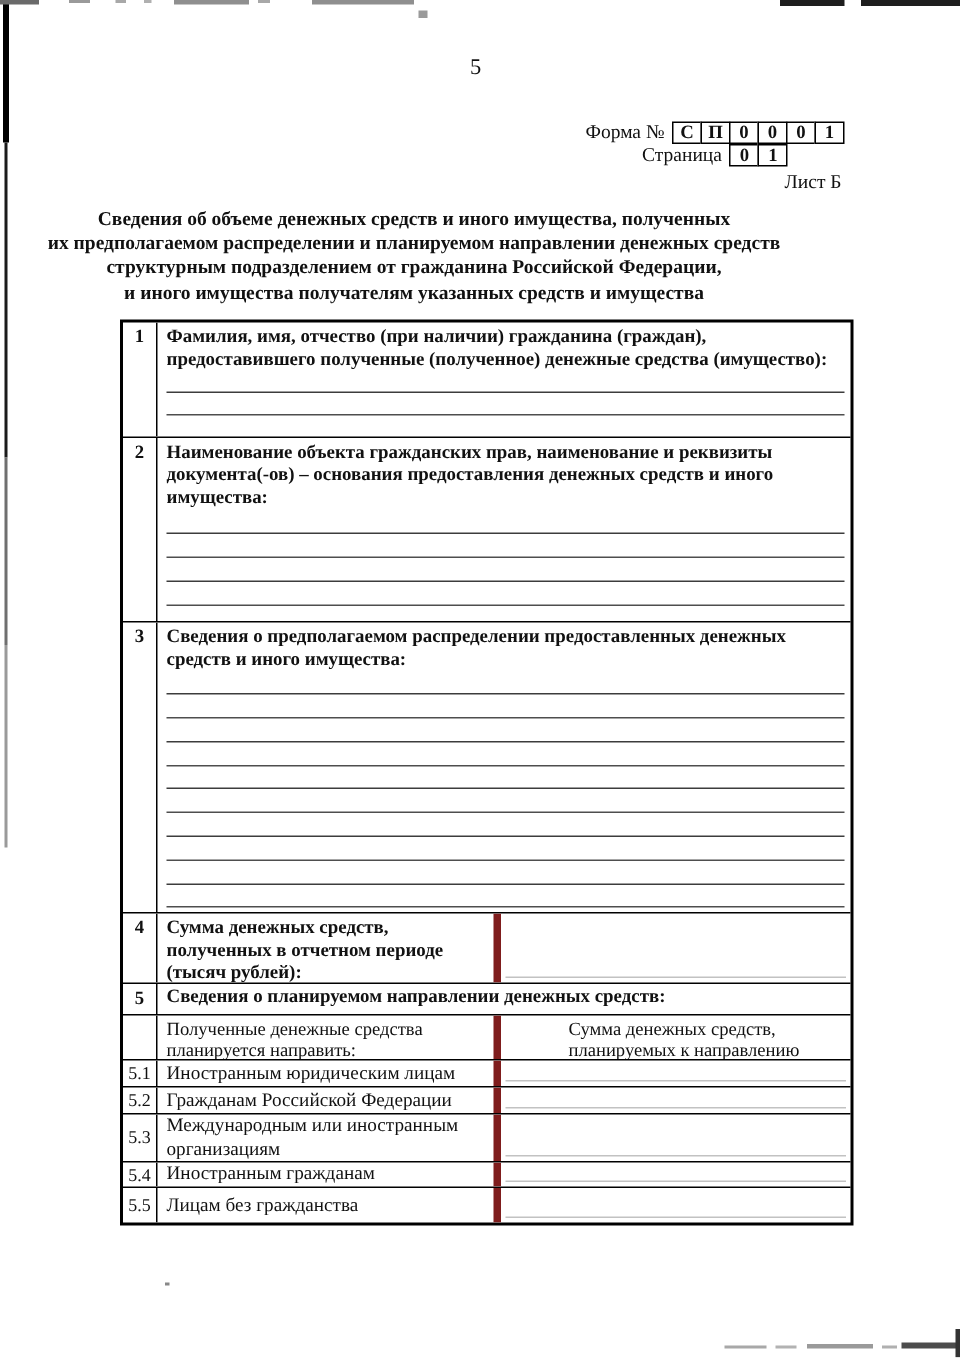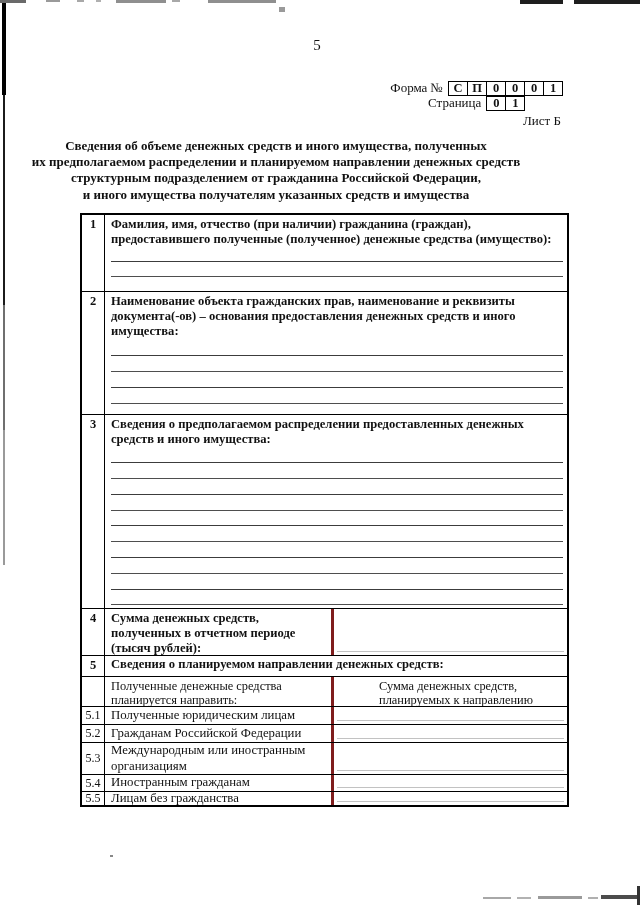--- a/index.html
+++ b/index.html
@@ -36,21 +36,21 @@
   .num{flex:0 0 23px;width:23px;border-right:1px solid #000;box-sizing:border-box;
        text-align:center;font-size:12.5px;padding-top:2px;}
   .num.b{font-weight:bold;}
   .cell{flex:1;padding:2px 4px 0 6px;box-sizing:border-box;position:relative;overflow:hidden;}
   .hdr{font-weight:bold;font-size:12.6px;line-height:15.2px;}
   .wl{border-bottom:1px solid #3c3c3c;}
   .wl:nth-child(odd){border-color:#4e4e4e;}
   .r1 .wl{height:14px;}
   .r2 .wl{height:15px;}
   .r3 .wl{height:14.8px;}
-  .lcell{flex:0 0 229px;width:229px;border-right:3px solid #7f1d1d;box-sizing:border-box;
+  .lcell{flex:0 0 229px;width:229px;border-right:5px solid #7f1d1d;box-sizing:border-box;
          padding:2px 4px 0 6px;overflow:hidden;}
   .rcell{flex:1;position:relative;}
   .ghost{position:absolute;left:3px;right:3px;bottom:3px;border-bottom:1px solid #c2c2c2;}
   .sub .lcell,.sub .rcell{font-size:12.4px;line-height:14.4px;font-weight:normal;}
   .sub .rcell{padding:2px 2px 0 5px;box-sizing:border-box;margin-left:40px;}
   .item .num{font-weight:normal;font-size:12px;display:flex;align-items:center;
              justify-content:center;padding-top:0;text-align:center;}
   .item .lcell{display:flex;align-items:center;font-size:12.8px;line-height:15.2px;
                padding-top:0;padding-bottom:0;}
 </style>
@@ -169,21 +169,21 @@
     </div>
 
     <div class="trow sub" style="height:30px;">
       <div class="num"></div>
       <div class="lcell">Полученные денежные средства планируется направить:</div>
       <div class="rcell">Сумма денежных средств, планируемых к направлению (тысяч рублей):</div>
     </div>
 
     <div class="trow item" style="height:18px;">
       <div class="num">5.1</div>
-      <div class="lcell">Полученные юридическим лицам</div>
+      <div class="lcell">Иностранным юридическим лицам</div>
       <div class="rcell">
         <span></span>
         <div class="ghost"></div>
       </div>
     </div>
     <div class="trow item" style="height:18px;">
       <div class="num">5.2</div>
       <div class="lcell">Гражданам Российской Федерации</div>
       <div class="rcell">
         <span></span>
@@ -199,21 +199,21 @@
       </div>
     </div>
     <div class="trow item" style="height:17px;">
       <div class="num">5.4</div>
       <div class="lcell">Иностранным гражданам</div>
       <div class="rcell">
         <span></span>
         <div class="ghost"></div>
       </div>
     </div>
-    <div class="trow item" style="height:14px;">
+    <div class="trow item" style="height:24px;">
       <div class="num">5.5</div>
       <div class="lcell">Лицам без гражданства</div>
       <div class="rcell">
         <span></span>
         <div class="ghost"></div>
       </div>
     </div>
 
   </div>
 </div>

